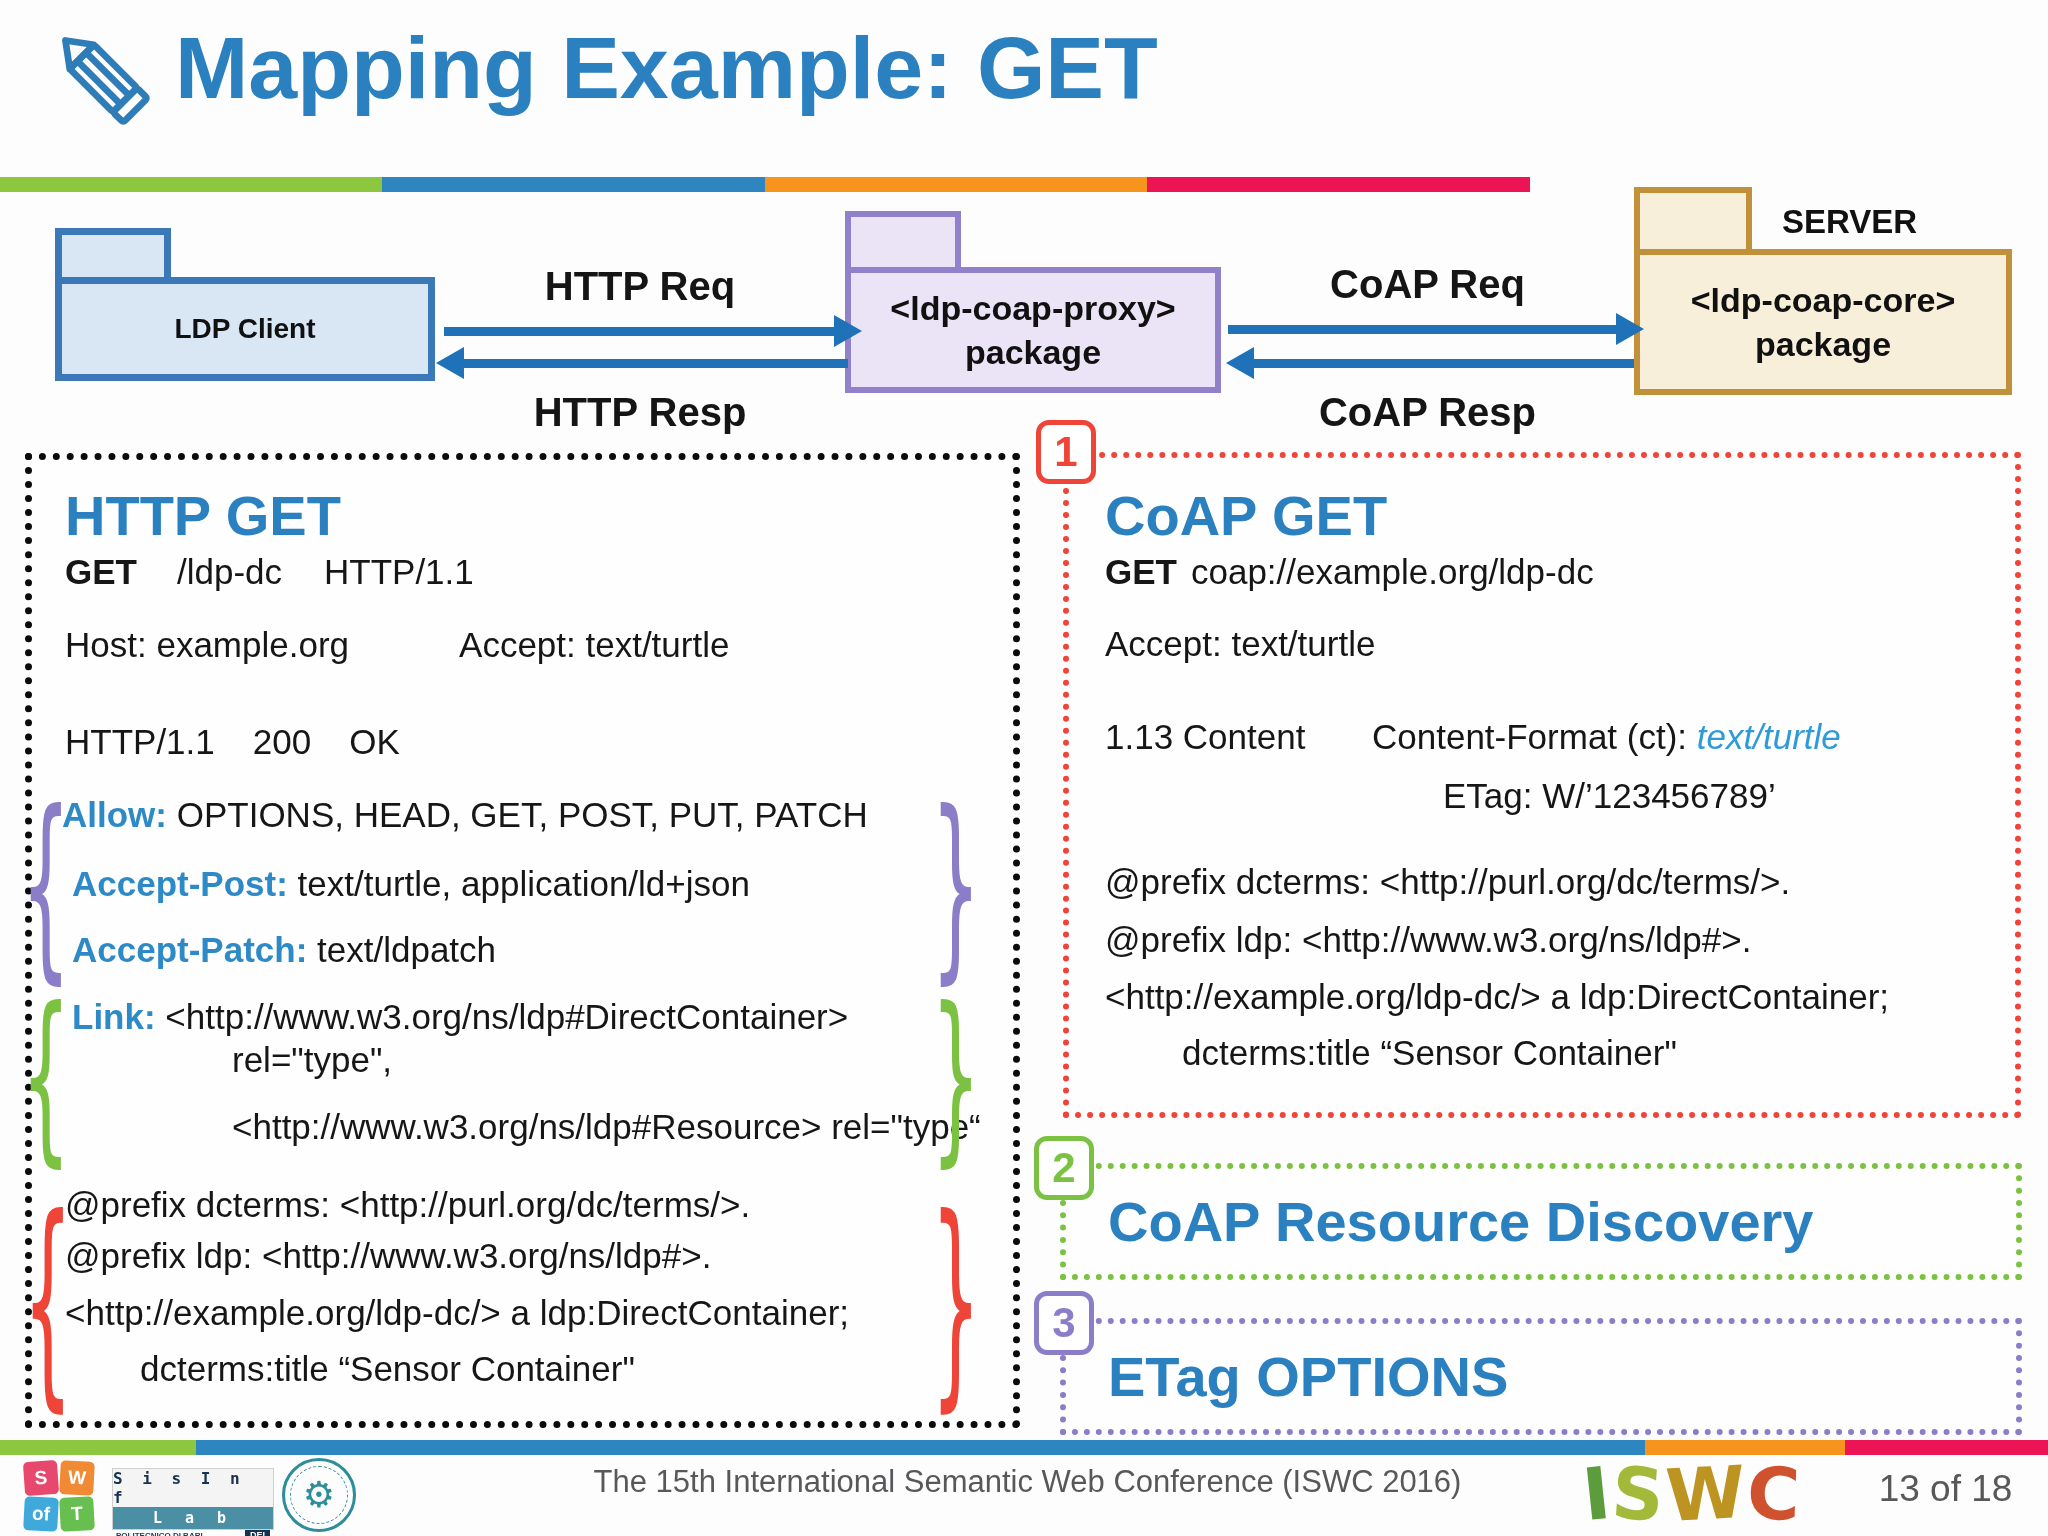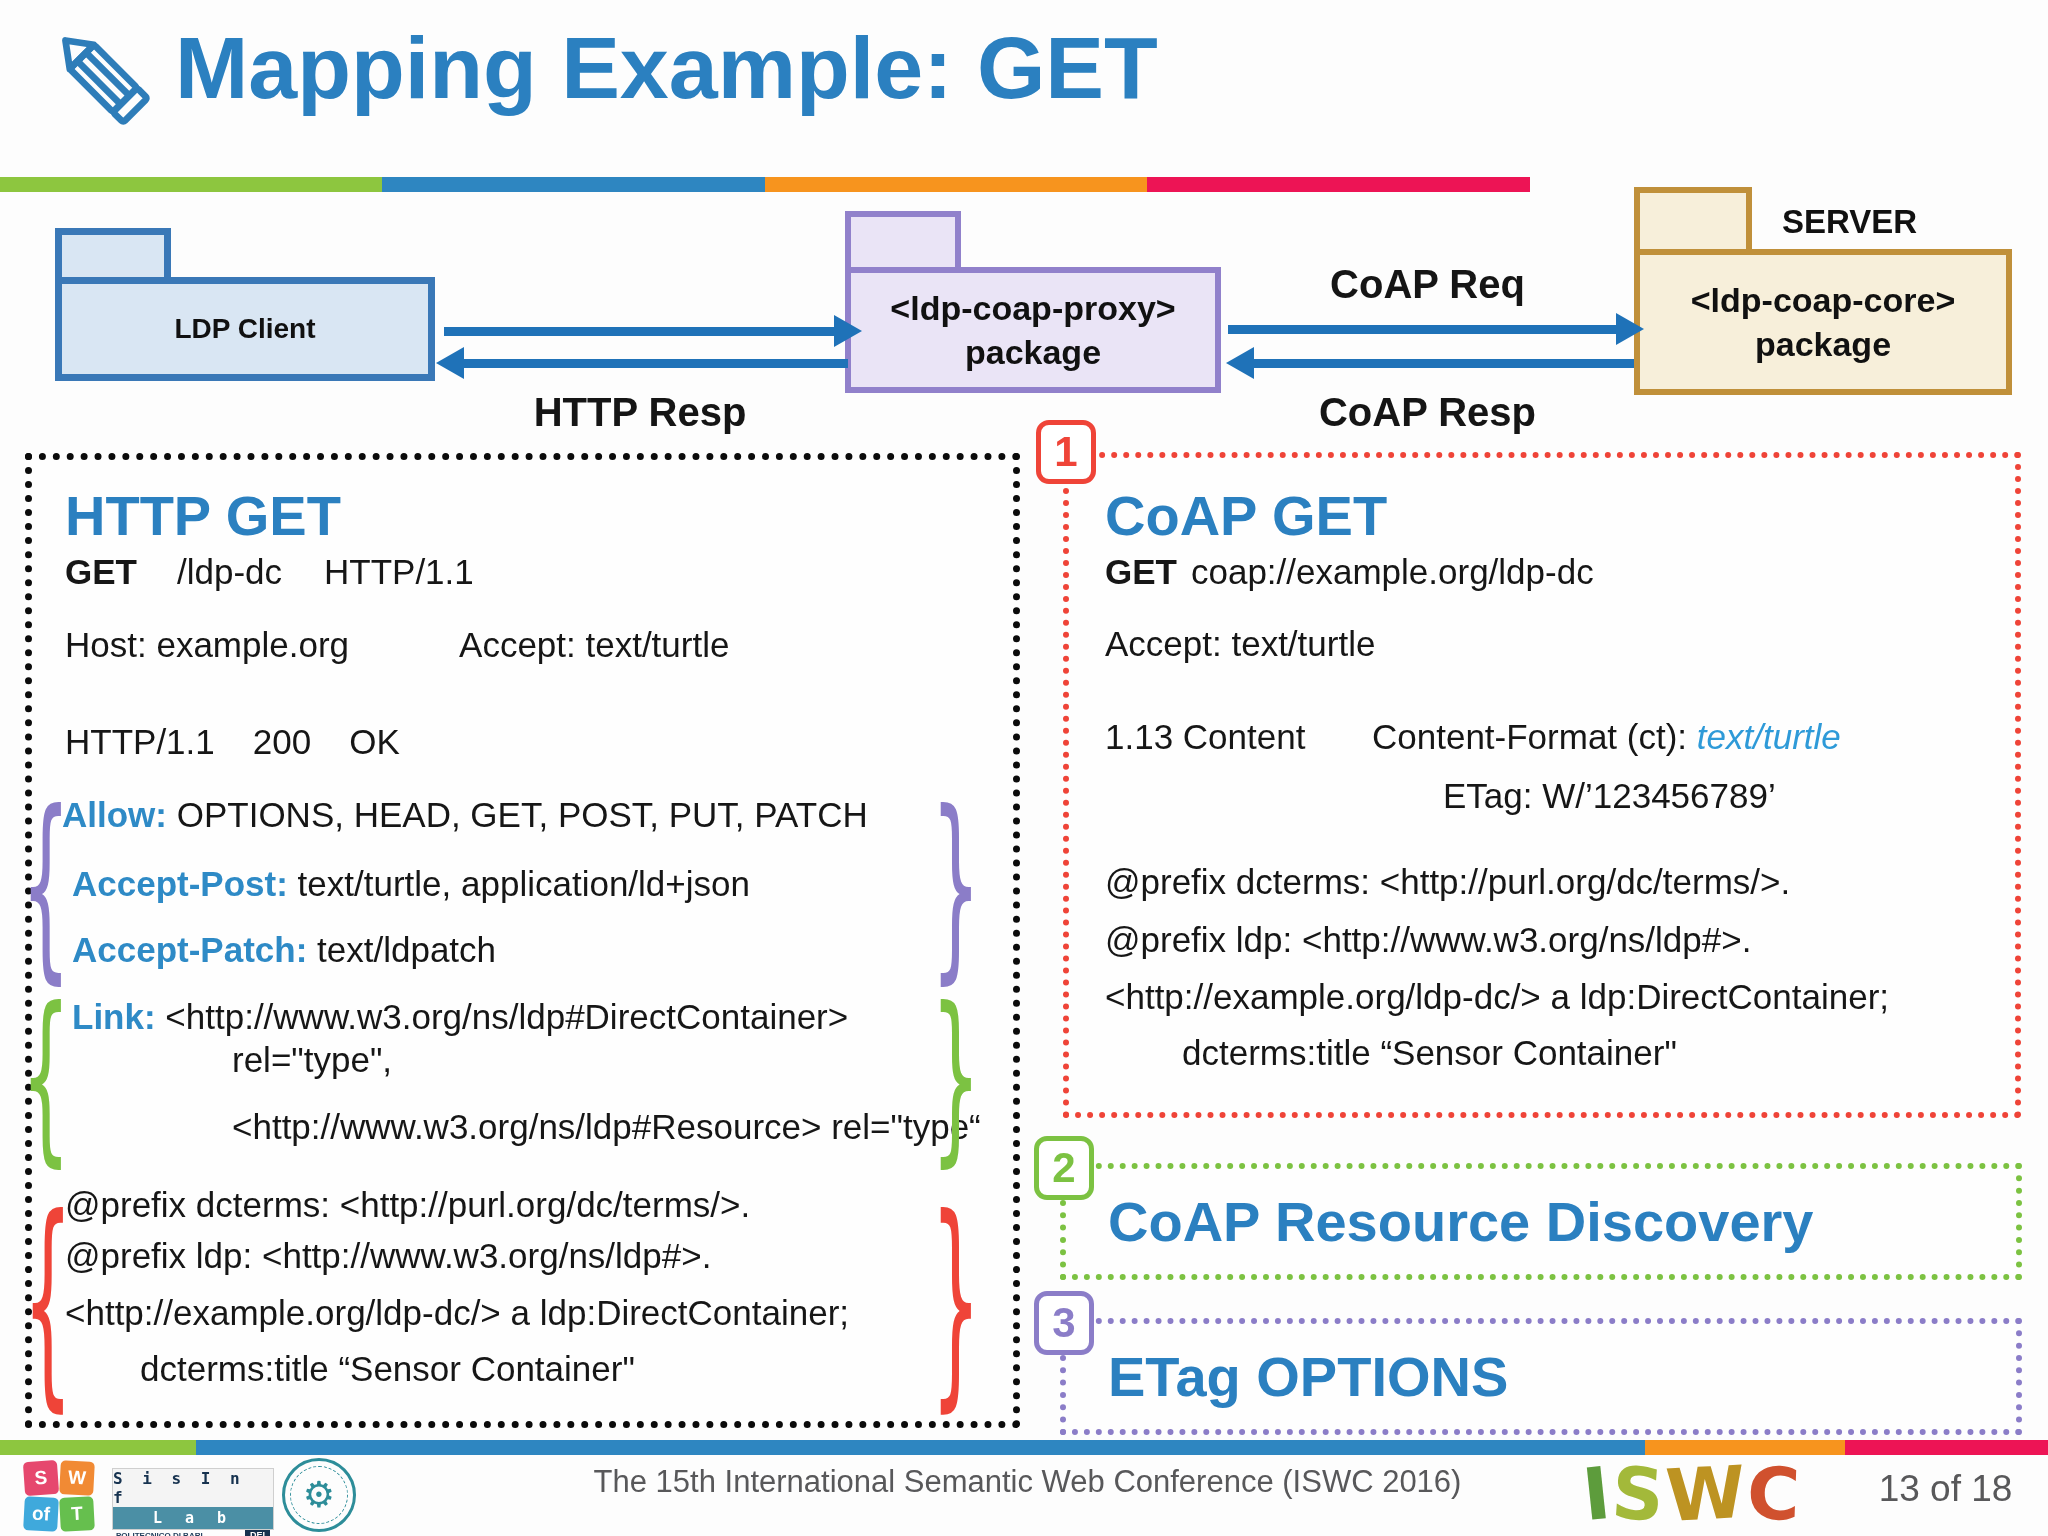--- a/index.html
+++ b/index.html
@@ -125,20 +125,21 @@
 
   <div class="core tab"></div>
   <div class="server-tag">SERVER</div>
   <div class="core pkgbody">
     <span>&lt;ldp-coap-core&gt;</span>
     <span>package</span>
   </div>
 
   <div class="hline" style="left:444px;top:327px;width:392px;"></div>
   <div class="ah r" style="left:834px;top:315px;"></div>
+  <div class="arrow-label" style="left:450px;top:264px;width:380px;">HTTP Req</div>
 
   <div class="hline" style="left:462px;top:359px;width:386px;"></div>
   <div class="ah l" style="left:436px;top:347px;"></div>
   <div class="arrow-label" style="left:450px;top:390px;width:380px;">HTTP Resp</div>
 
   <div class="hline" style="left:1228px;top:325px;width:390px;"></div>
   <div class="ah r" style="left:1616px;top:313px;"></div>
   <div class="arrow-label" style="left:1235px;top:262px;width:385px;">CoAP Req</div>
 
   <div class="hline" style="left:1252px;top:359px;width:382px;"></div>

